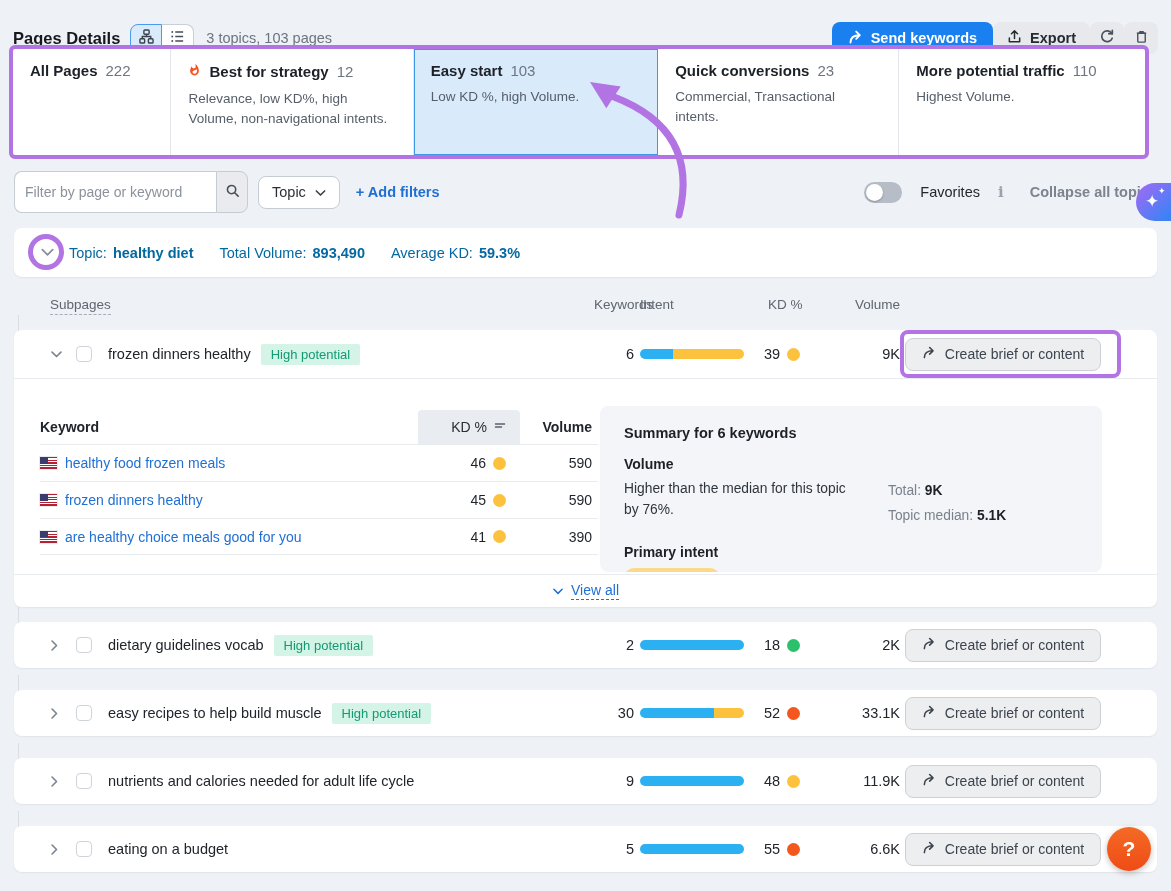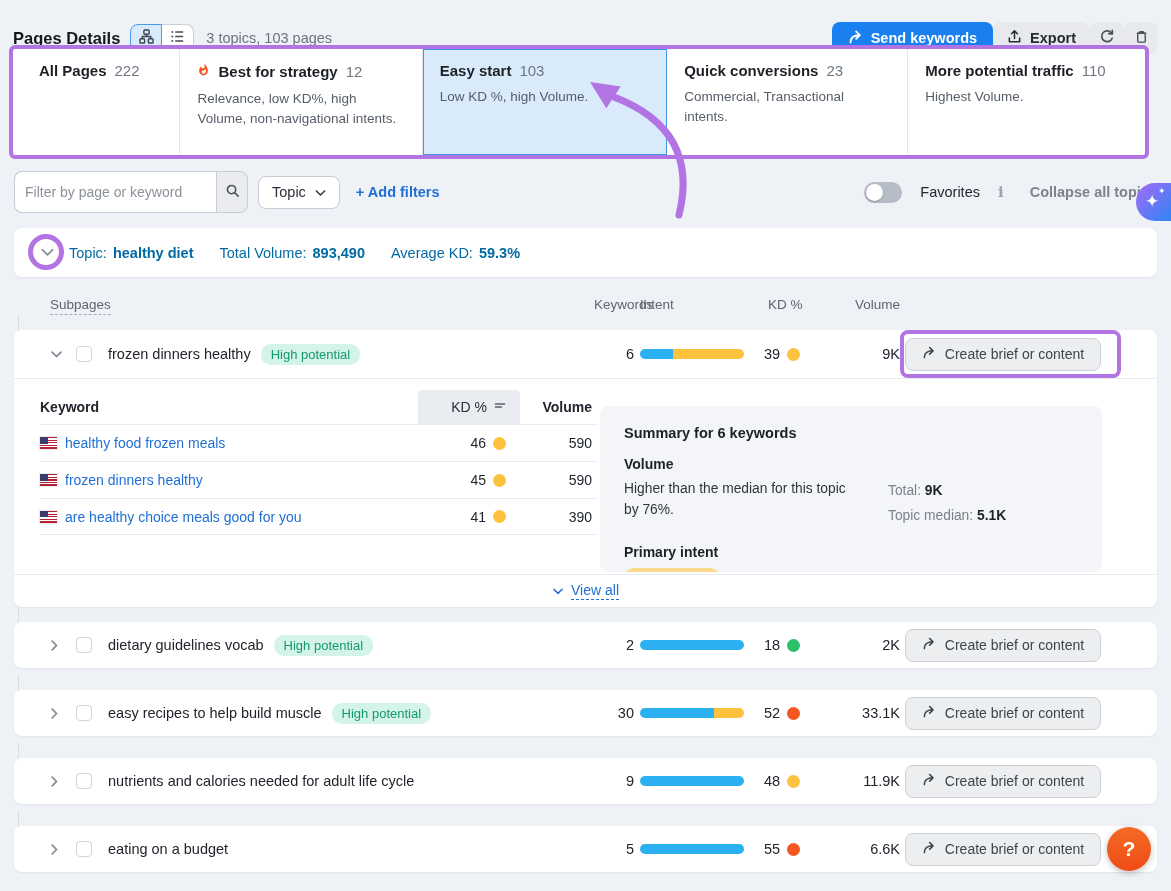--- a/index.html
+++ b/index.html
@@ -19,21 +19,21 @@
   .topbar-right { margin-left:auto; display:flex; gap:0; align-items:center; }
   .btn { height:32px; border-radius:8px; border:none; display:flex; align-items:center; gap:8px; font-size:14.5px; cursor:pointer; font-family:inherit; }
   .btn-primary { background:var(--primary,#1a80f0); color:#fff; font-weight:bold; padding:0 16px; }
   .btn-gray { background:#e7e9ed; color:#262b31; font-weight:bold; padding:0 14px; }
   .btn-icon { width:34px; justify-content:center; padding:0; color:#4a515b; }
 
   
   .tabs-wrap { position:absolute; left:9px; top:45px; width:1140px; height:114px; border:4px solid var(--annot,#b273e3); border-radius:6px; background:#fff; display:flex; }
   .tab-card { padding:13px 17px; border-right:1px solid #e3e7eb; cursor:pointer; }
   .tab-card:last-child { border-right:none; }
-  .tab-card.c1 { width:14%;margin-left:9px; } .tab-card.c2 { width:21.4%; } .tab-card.c3 { width:21.6%; } .tab-card.c4 { width:21.3%; } .tab-card.c5 { flex:1; }
+  .tab-card.c1 { width:14%; } .tab-card.c2 { width:21.4%; } .tab-card.c3 { width:21.6%; } .tab-card.c4 { width:21.3%; } .tab-card.c5 { flex:1; }
   .tab-card.sel { background:var(--seltab,#d9eafb); outline:1px solid var(--seltabb,#3f97e8); outline-offset:-1px; }
   .tab-title { font-size:15px; font-weight:bold; color:#1d2127; display:flex; align-items:center; gap:8px; }
   .tab-count { font-weight:normal; color:#6d7681; }
   .tab-desc { margin-top:8px; font-size:13.5px; line-height:1.45; color:#565e69; }
 
   
   .filter-bar { position:absolute; top:175px; left:14px; right:14px; height:34px; display:flex; align-items:center; gap:10px; }
   .search-group { display:flex; width:234px; height:42px; }
   .search-input { flex:1; border:1px solid #c6ccd3; border-right:none; border-radius:8px 0 0 8px; padding:0 10px; font-size:14px; font-family:inherit; color:#333; background:#fff; outline:none; }
   .search-input::placeholder { color:#8b929c; }
@@ -63,34 +63,34 @@
   .col-subpages span { border-bottom:1px dashed #a6adb7; padding-bottom:2px; cursor:pointer; }
   .col-right { text-align:right; }
   .col-left { text-align:left; padding-left:6px; }
 
   
   .row-card { position:absolute; left:14px; width:1143px; background:#fff; border-radius:8px; box-shadow:0 1px 2px rgba(20,30,40,.06); }
   .main-row { height:48px; }
   .chev { color:#7c848f; display:flex; cursor:pointer; }
   .checkbox { width:16px; height:16px; border:1.5px solid #cfd4da; border-radius:4px; background:#fff; cursor:pointer; }
   .row-title-cell { display:flex; align-items:center; gap:10px; font-size:14.5px; color:#20252c; }
-  .badge { background:var(--badgebg,#d3f4e7); color:var(--badgetx,#149a72); font-size:13px; padding:3px 10px; border-radius:10px; white-space:nowrap; }
+  .badge { background:var(--badgebg,#d3f4e7); color:var(--badgetx,#149a72); font-size:13px; padding:3px 10px; border-radius:2px; white-space:nowrap; }
   .num-cell { text-align:right; font-size:14.5px; color:#20252c; }
   .intent-cell { padding-left:6px; }
   .intent-bar { width:104px; height:10px; border-radius:5px; overflow:hidden; display:flex; }
   .intent-seg { height:100%; }
   .kd-cell { display:flex; align-items:center; gap:7px; font-size:14.5px; color:#20252c; padding-left:2px; }
   .dot { width:13px; height:13px; border-radius:50%; flex:none; }
   .brief-cell { display:flex; justify-content:flex-end; }
   .brief-btn { width:196px; height:33px; border-radius:8px; border:1px solid #ccd1d7; background:#eceef0; color:#3d444e; font-size:14px; display:flex; align-items:center; justify-content:center; gap:9px; cursor:pointer; font-family:inherit; }
 
   .row1-divider { position:absolute; left:0; right:0; top:48px; height:1px; background:#e8ebef; }
 
   
-  .kw-table { position:absolute; left:26px; top:60px; width:558px; font-size:14px; }
+  .kw-table { position:absolute; left:26px; top:80px; width:558px; font-size:14px; }
   .kw-hrow { display:flex; align-items:center; height:34px; }
   .kw-row { display:flex; align-items:center; height:37px; border-top:1px solid #e9ecef; }
   .kw-c1 { flex:1; display:flex; align-items:center; gap:8px; }
   .kw-c2 { width:102px; display:flex; justify-content:flex-end; align-items:center; gap:7px; padding-right:14px; }
   .kw-c3 { width:78px; text-align:right; padding-right:6px; }
   .kw-h { font-weight:bold; color:#20252c; }
   .kw-hkd { background:#e9ecf0; height:34px; border-radius:4px 4px 0 0; font-weight:normal; color:#2a2f37; }
   .kw-link { color:var(--link,#1f6fd4); cursor:pointer; }
   .flag { width:17px; height:12px; position:relative; flex:none; background:repeating-linear-gradient(180deg,#b22234 0 1.3px,#fff 1.3px 2.6px); outline:1px solid rgba(0,0,0,.08); }
   .flag::before { content:""; position:absolute; left:0; top:0; width:8px; height:6.5px; background:#3c3b6e; }

